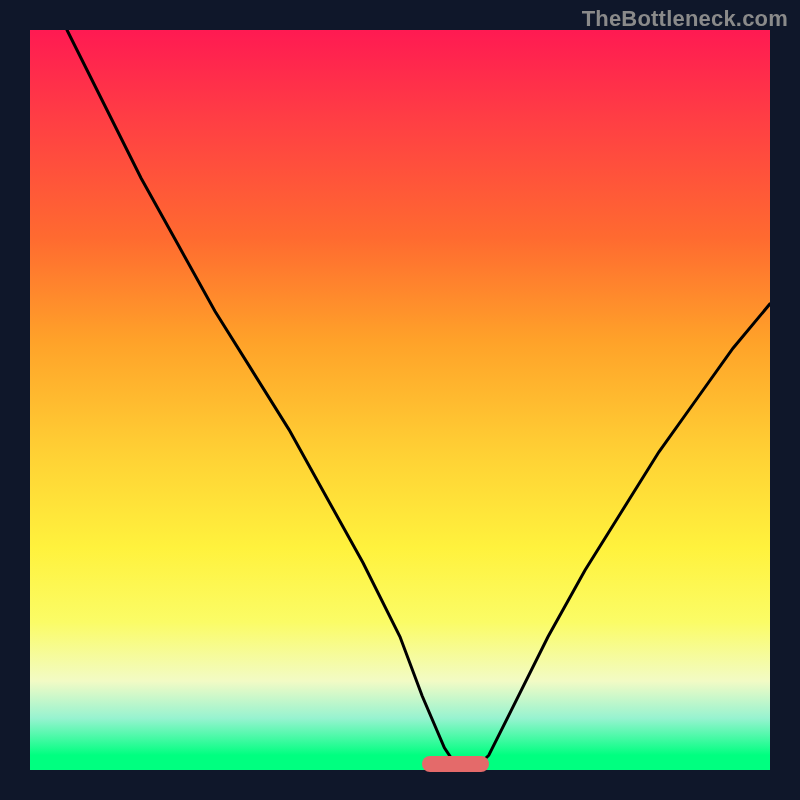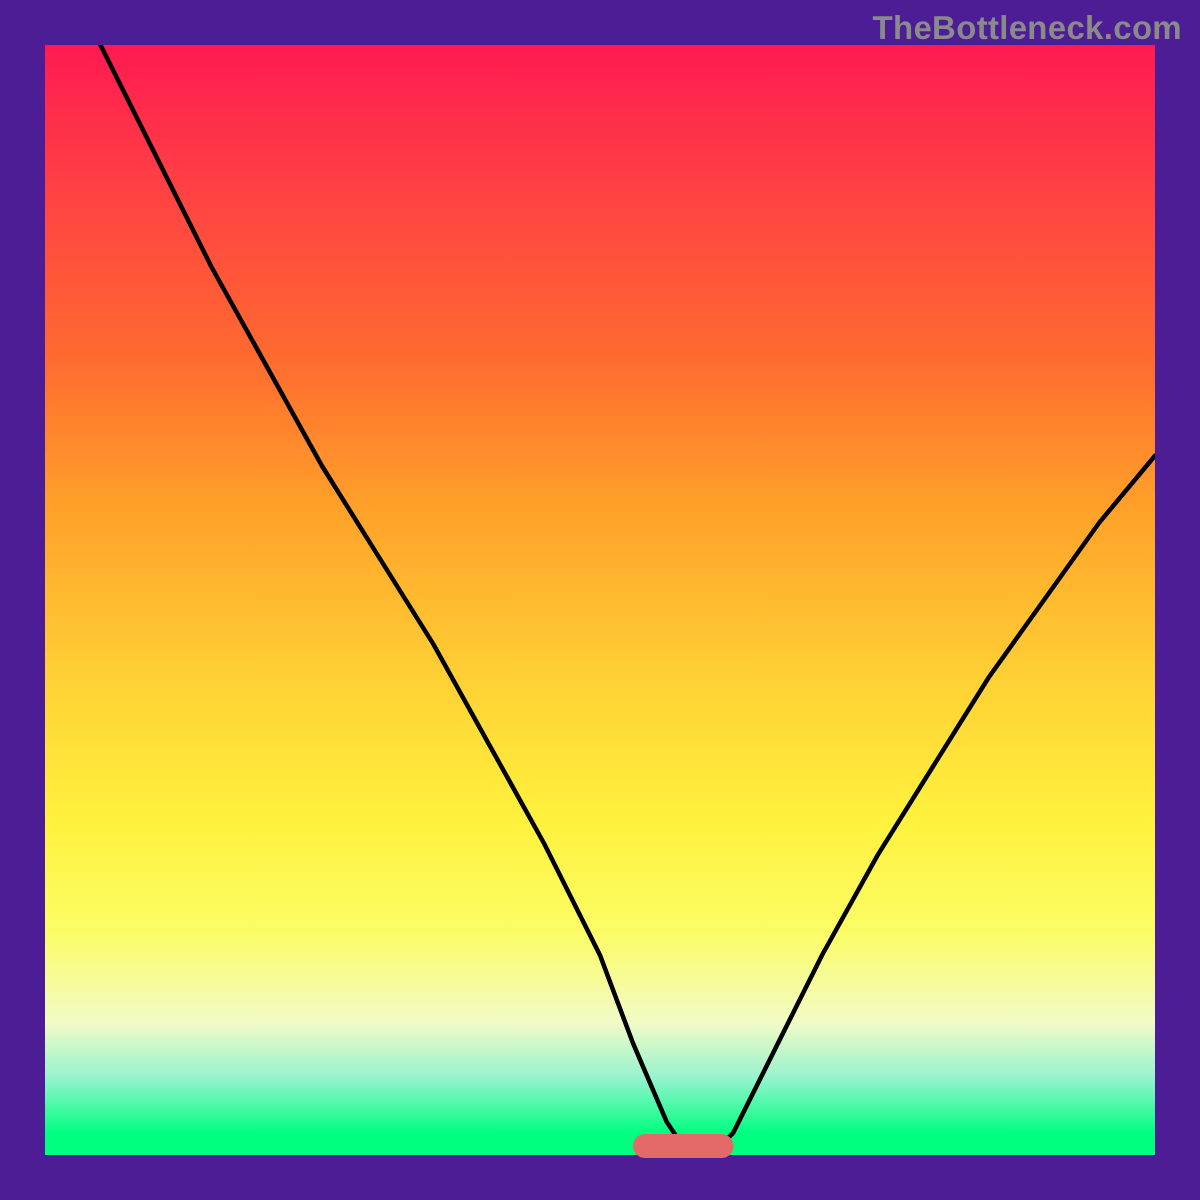--- a/index.html
+++ b/index.html
@@ -9,21 +9,21 @@
     height: 800px;
     background: #000;
     overflow: hidden;
   }
   .frame {
     position: absolute;
     left: 0;
     top: 0;
     width: 800px;
     height: 800px;
-    background: #4c1d95;
+    background: #0f172a;
   }
   .plot {
     position: absolute;
     left: 30px;
     top: 30px;
     width: 740px;
     height: 740px;
   }
   .gradient-fill {
     position: absolute;

